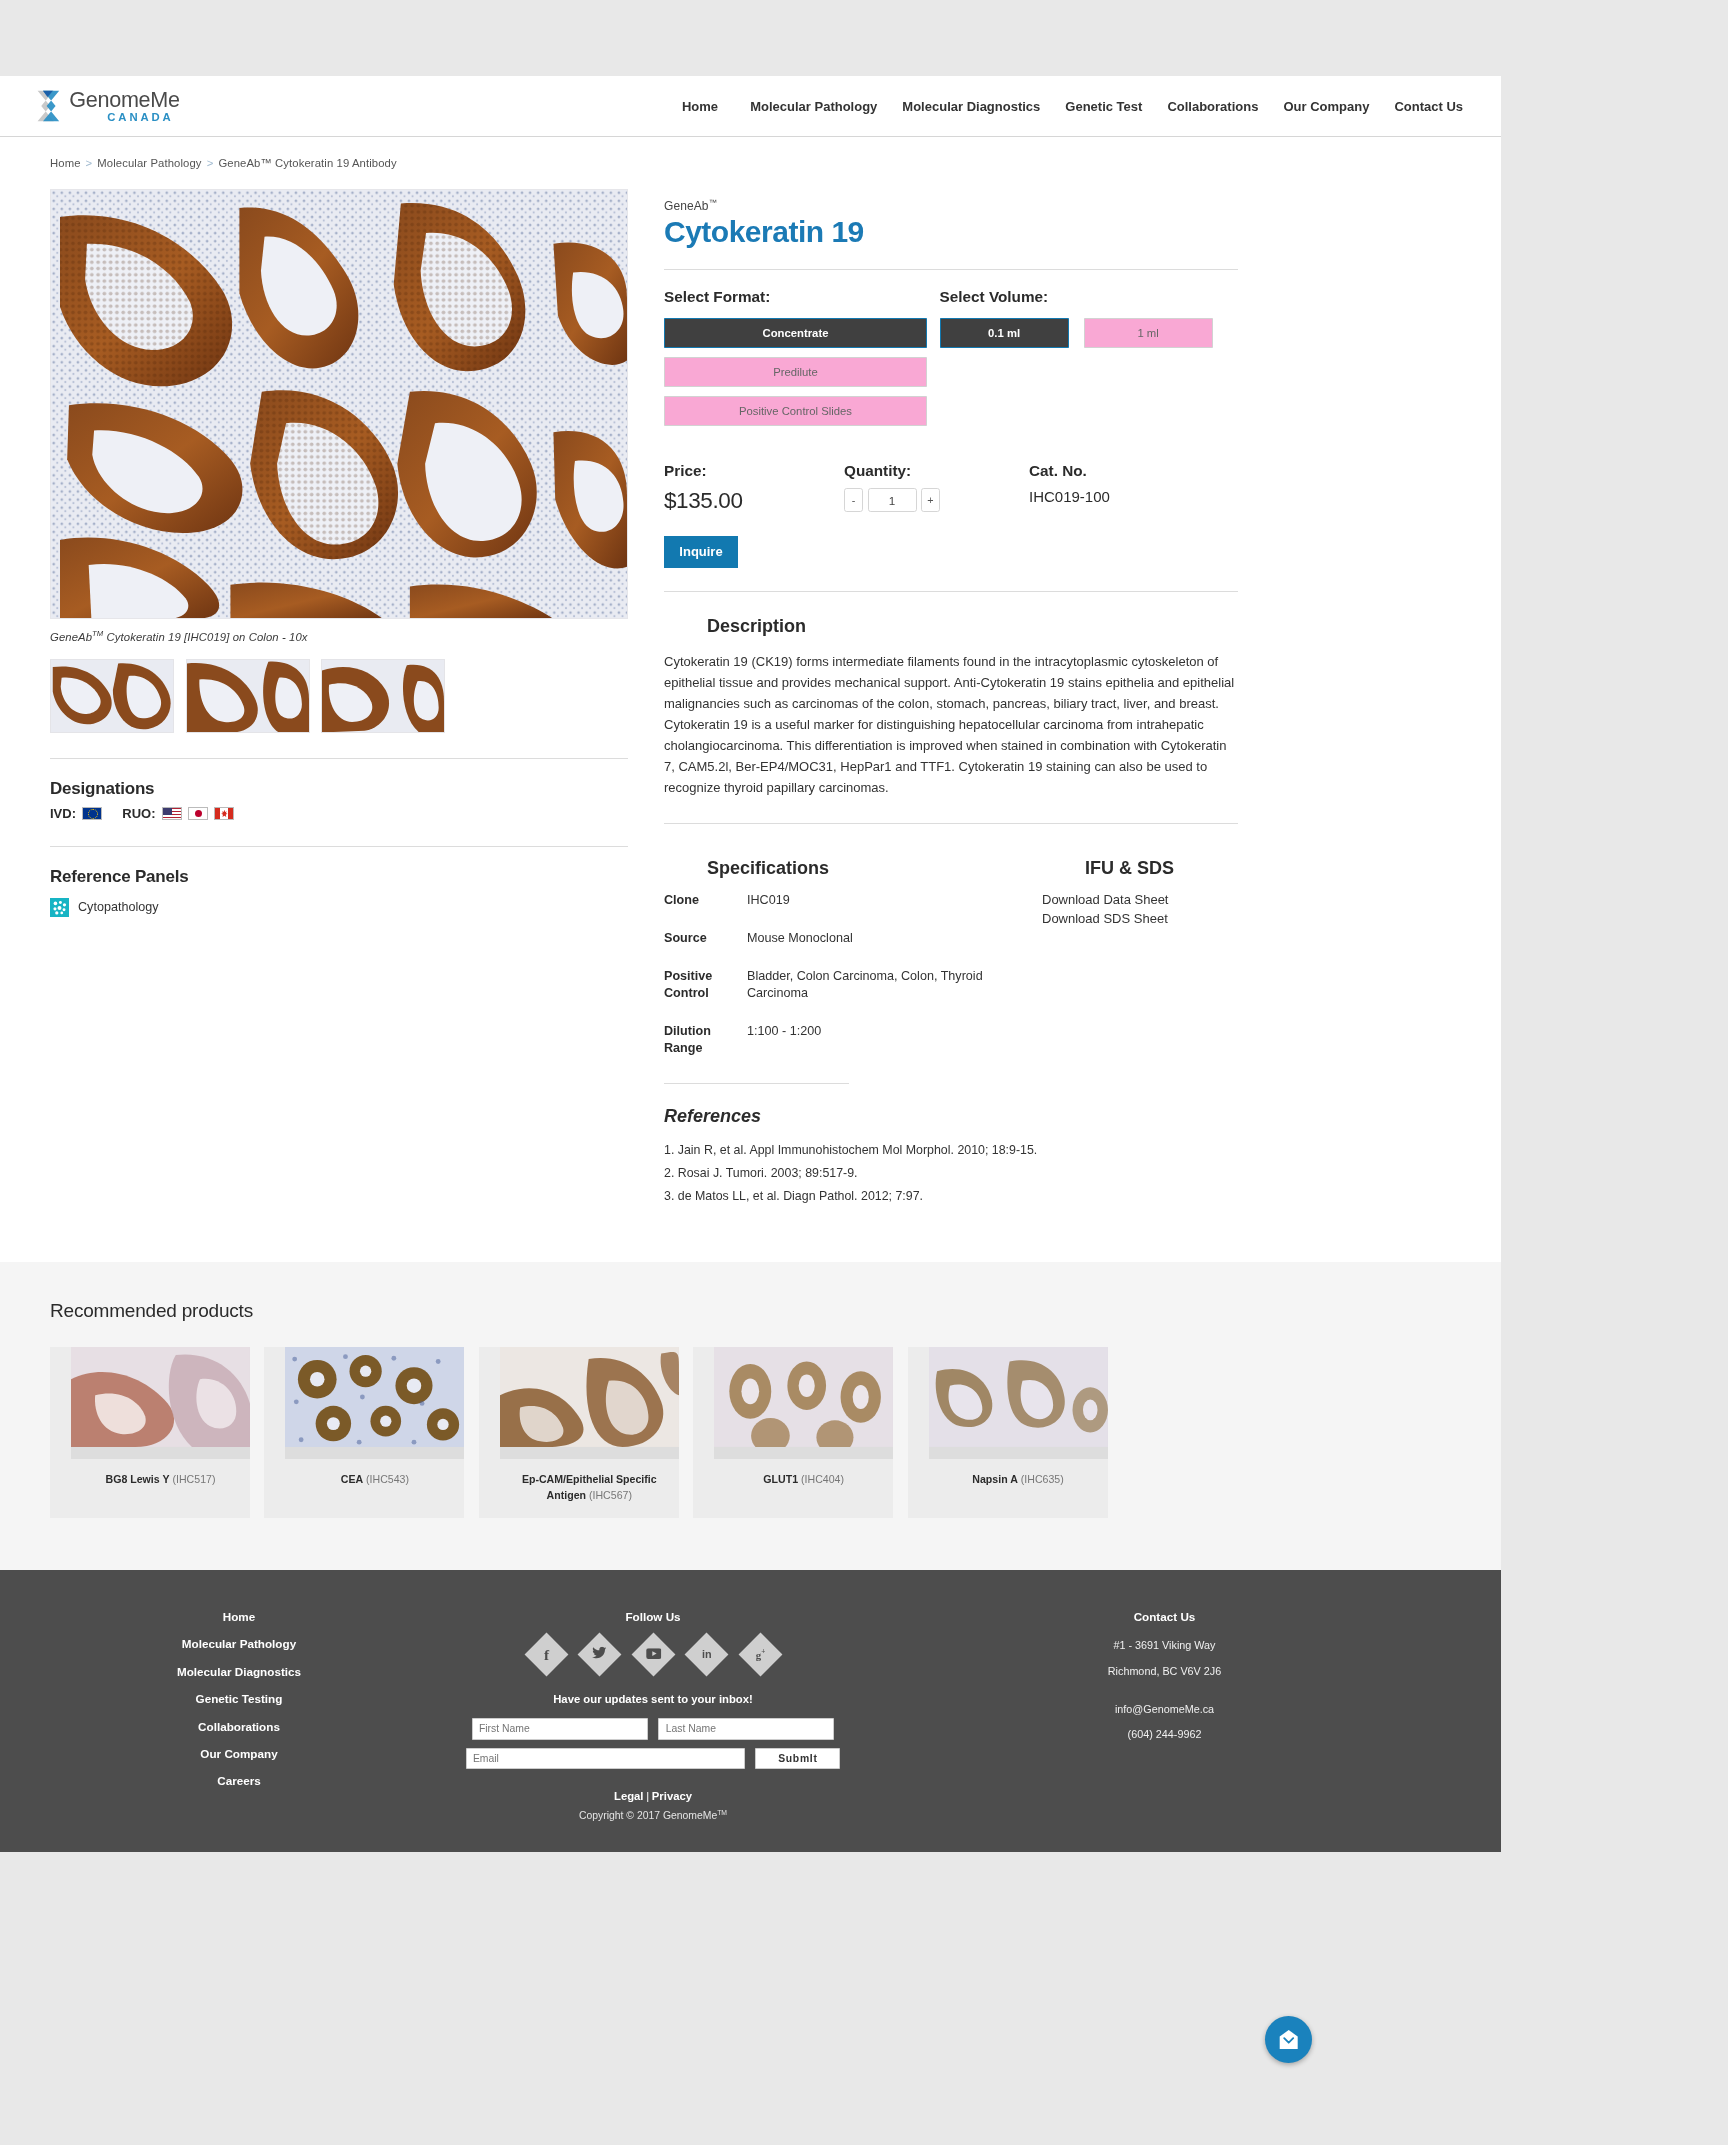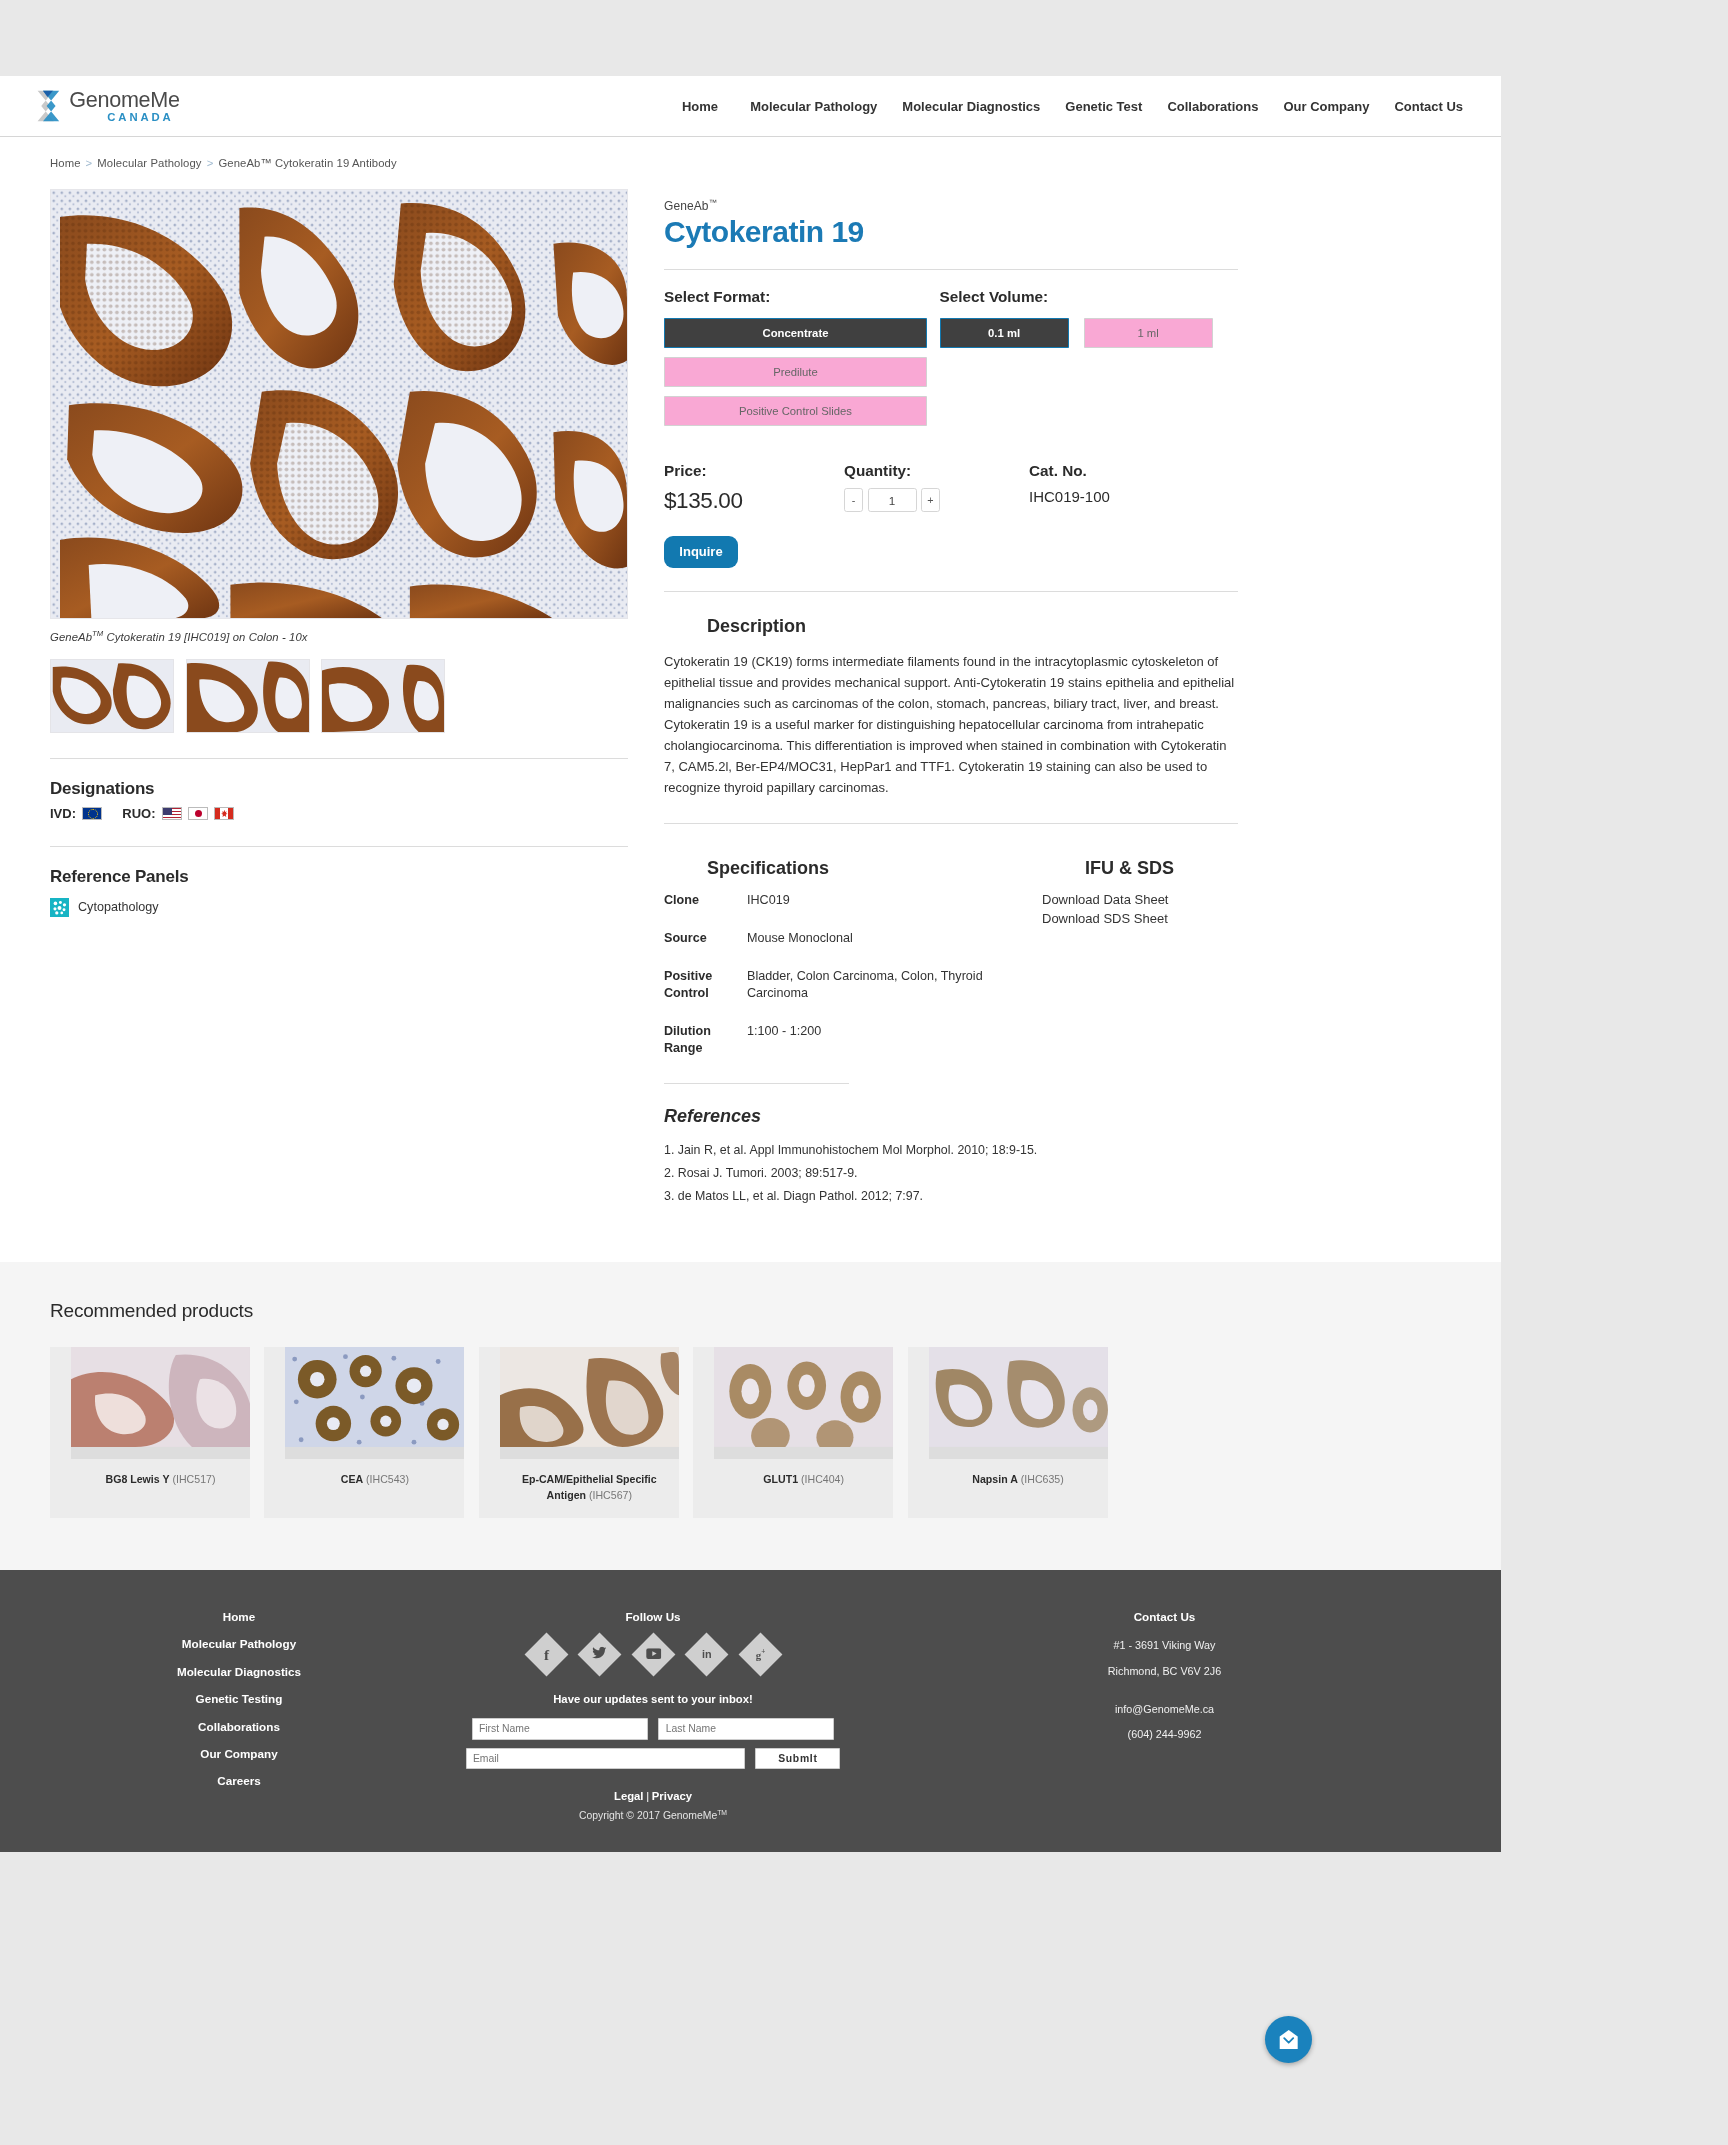--- a/index.html
+++ b/index.html
@@ -159,21 +159,21 @@
     width: 19px; height: 24px; border: 0.9px solid #d6d6d6; background: #fff;
     font-size: 10.8px; color: #555; cursor: pointer; border-radius: 2.7px; line-height: 1;
   }
   .stepper input {
     width: 49px; height: 24px; border: 0.9px solid #d6d6d6; background: #fff;
     text-align: center; font-size: 11.7px; color: #444; border-radius: 2.7px;
     font-family: "Liberation Sans", sans-serif;
   }
   .inquire {
     margin-top: 21.6px; width: 74px; height: 32px; background: #1279b0; color: #fff;
-    border: 0; font-size: 13px; font-weight: 700; cursor: pointer; border-radius: 9px;
+    border: 0; font-size: 13px; font-weight: 700; cursor: pointer; border-radius: 0;
     font-family: "Liberation Sans", sans-serif;
   }
 
   .desc-title { font-size: 18px; font-weight: 700; color: #2b2b2b; margin: 23.4px 0 14.4px; padding-left: 43px; }
   .desc-body { font-size: 13px; line-height: 1.62; color: #333; }
 
   .spec-wrap { display: flex; gap: 36px; margin-top: 10.8px; }
   .spec-col { width: 342px; }
   .ifu-col { flex: 1; }
   .spec-table { width: 100%; border-collapse: collapse; margin-top: 12.6px; }

